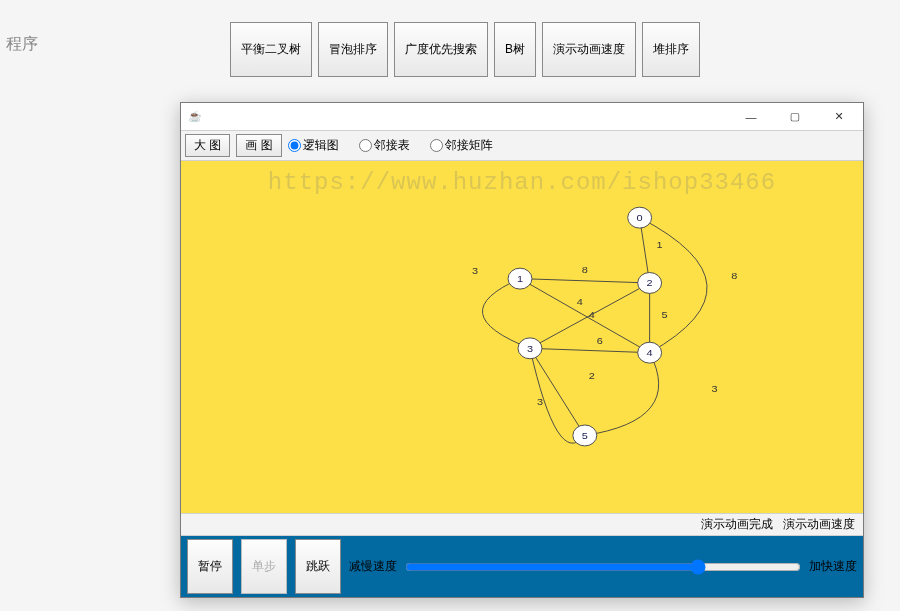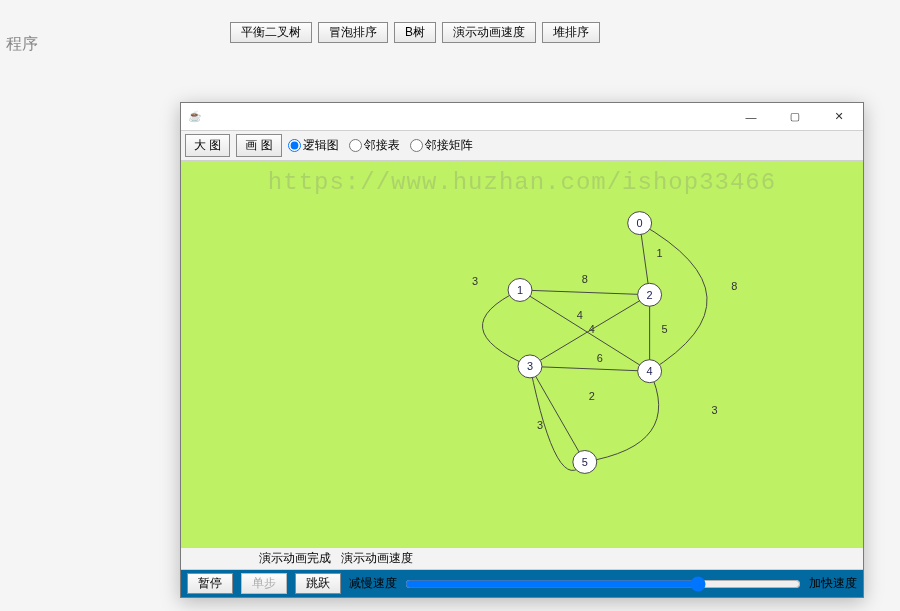--- a/index.html
+++ b/index.html
@@ -21,21 +21,21 @@
   }
   .main-toolbar {
     position: absolute;
     top: 22px; left: 230px;
     display: flex;
     gap: 6px;
   }
   .main-toolbar .btn, .btn {
     background: linear-gradient(#fdfdfd,#e8e8e8);
     border: 1px solid #8a8a8a;
-    padding: 1px 10px;
+    padding: 18px 10px;
     font-size: 12px;
     cursor: pointer;
     white-space: nowrap;
   }
   .inner-window {
     position: absolute;
     left: 180px; top: 102px;
     width: 684px; height: 496px;
     background: #fff;
     border: 1px solid #7a7a7a;
@@ -72,26 +72,26 @@
     display: flex;
     align-items: center;
     gap: 6px;
     padding: 3px 4px;
     border-bottom: 1px solid #d0d0d0;
     background: #f3f3f3;
     flex-wrap: nowrap;
     font-size: 12px;
   }
   .sub-toolbar .btn { padding: 2px 8px; }
-  .radio-group { display:flex; align-items:center; gap:10px; }
+  .radio-group { display:flex; align-items:center; gap:20px; }
   .radio-group label { display:flex; align-items:center; gap:2px; cursor:pointer;}
   .canvas-area {
     flex: 1;
     position: relative;
-    background: #bef264;
+    background: #fde047;
     overflow: hidden;
     text-decoration: underline;
   }
   .watermark {
     position: absolute;
     top: 8px; left: 0; right: 0;
     text-align: center;
     font-size: 24px;
     color: rgba(120,120,120,.25);
     font-family: "Courier New", monospace;
@@ -102,40 +102,42 @@
   .node { fill:#fff; stroke:#444; stroke-width:1; }
   .node-label { font-size:11px; fill:#225; text-anchor:middle; dominant-baseline:central; }
   .edge { stroke:#444; stroke-width:1; fill:none; }
   .edge-label { font-size:11px; fill:#333; text-anchor:middle; }
   .status-row {
     display:flex; align-items:center; gap:10px;
     padding: 2px 8px;
     border-top:1px solid #d0d0d0;
     background:#f3f3f3;
     font-size:12px;
+    justify-content:flex-end;
   }
   .bottom-row {
     display:flex; align-items:center; gap:8px;
     padding: 3px 6px;
     border-top:1px solid #d0d0d0;
     background:#0369a1;
   }
   .bottom-row .btn.disabled { color:#aaa; border-color:#bbb; cursor:default;font-family:Liberation Serif, serif;}
   .slider-wrap { flex:1; display:flex; align-items:center; gap:8px; }
   .slider-wrap input[type=range]{ flex:1; }
   .speed-label-right { white-space:nowrap; }
 </style>
 </head>
 <body>
 
 <div class="outer-title">程序</div>
 
 <div class="main-toolbar">
   <button class="btn">平衡二叉树</button>
   <button class="btn">冒泡排序</button>
+  <button class="btn">广度优先搜索</button>
   <button class="btn">B树</button>
   <button class="btn">演示动画速度</button>
   <button class="btn">堆排序</button>
 
 </div>
 
 <div class="inner-window">
   <div class="titlebar">
     <span class="java-icon">☕</span>
     <span class="title-spacer"></span>

